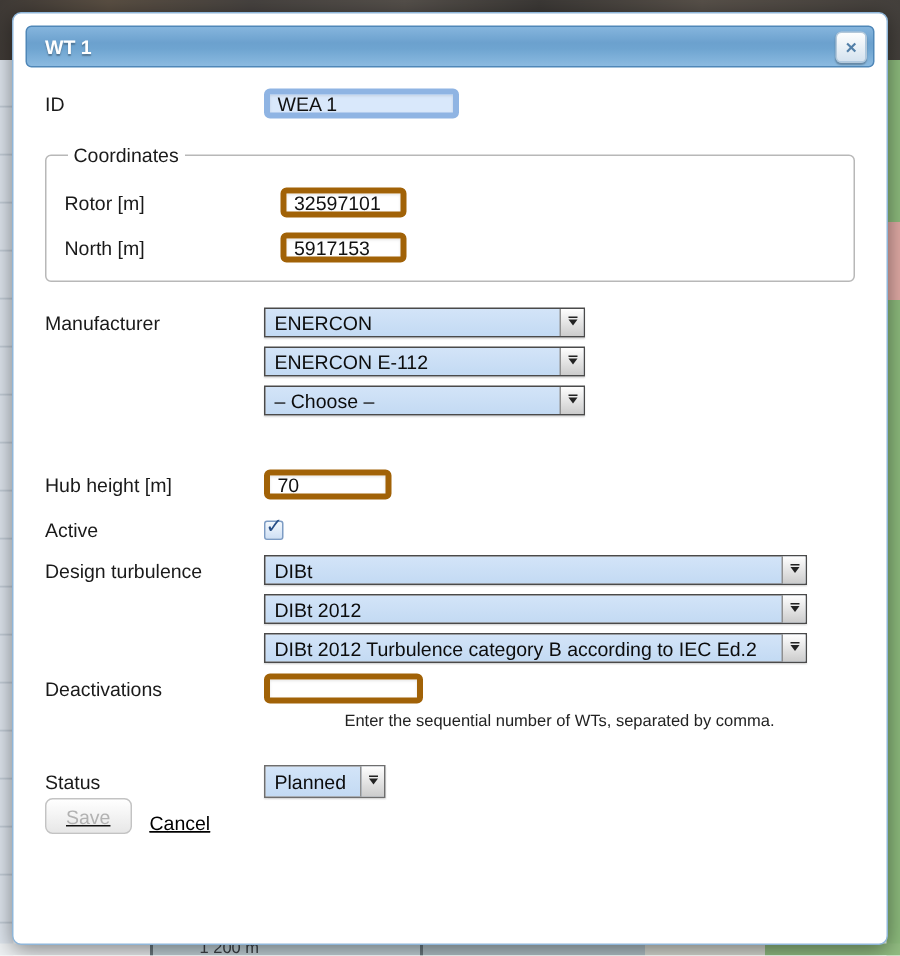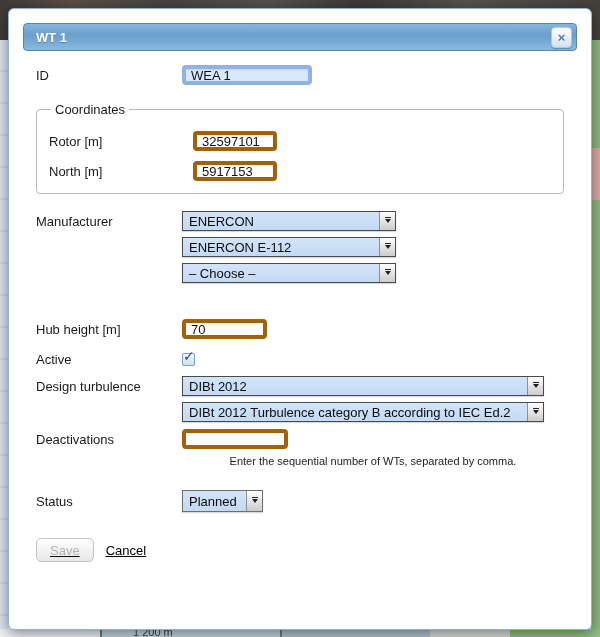--- a/index.html
+++ b/index.html
@@ -18,21 +18,21 @@
   .bg-bottom > div { height:100%; }
   .bb1 { width:100px; background:#eef1f3; }
   .bb2 { width:180px; background:#c4d4da; border-left:2px solid #6b7a80; }
   .bb3 { width:150px; background:#b2c2c8; border-left:2px solid #6b7a80; }
   .bb4 { width:80px; background:#d8dbd3; }
   .bb5 { flex:1; background:#92bd82; }
   .bg-scale-label { position:absolute; left:133px; top:626px; font-size:11px; color:#3c4246; }
 
   
   .modal { position:absolute; left:8px; top:8px; width:584px; height:622px;
-    background:#fff; border:1px solid #8fb6d9; border-radius:6px; padding:14px;
+    background:#fff; border:1px solid #8fb6d9; border-radius:6px; padding:8px;
     box-shadow:0 3px 14px rgba(0,0,0,0.45); }
   .modal-header { position:relative; height:28px; border:1px solid #4f87b8; border-radius:4px;
     background:linear-gradient(180deg,#85b5dd 0%,#6ca1ce 40%,#6ea4d0 55%,#8bbae0 100%);
     display:flex; align-items:center; }
   .modal-title { color:#fff; font-weight:bold; font-size:13px; padding-left:12px;
     text-shadow:0 1px 1px rgba(0,0,0,0.3); }
   .close-btn { position:absolute; right:4px; top:3px; width:21px; height:21px;
     border:1px solid #b3c8da; border-radius:4px;
     background:linear-gradient(180deg,#fdfefe 0%,#d4e2ef 100%);
     display:flex; align-items:center; justify-content:center;
@@ -83,21 +83,21 @@
   
   .chk { position:relative; width:13px; height:13px; border:1px solid #7d9cc4; border-radius:2px;
     background:linear-gradient(180deg,#f3f8fd 0%,#cfe0f4 100%); cursor:pointer; }
   .chk .tick { position:absolute; left:0px; top:-6px; font-size:14px; font-weight:bold; color:#274f87;
     display:none; }
   .chk.checked .tick { display:block; }
 
   .hint { margin-top:6px; margin-left:146px; font-size:11px; color:#222;text-align:center; }
 
   
-  .footer { margin-top:26px; display:flex; align-items:center;text-decoration:underline; }
+  .footer { display:flex; align-items:flex-end;text-decoration:underline; }
   .save-btn { height:24px; padding:0 13px; border:1px solid #c3c3c3; border-radius:5px;
     background:linear-gradient(180deg,#ffffff 0%,#e7e7e7 100%); color:#b2b2b2; font-size:13px;
     font-family:inherit; }
   .cancel-link { margin-left:12px; color:#000; text-decoration:underline; font-size:13px; cursor:pointer; }
 
   .mt17 { margin-top:17px; } .mt36 { margin-top:36px; } .mt12 { margin-top:12px; }
   .mt13 { margin-top:13px; } .mt9 { margin-top:9px; } .mt7 { margin-top:7px; } .mt23 { margin-top:23px; }
 </style>
 </head>
 <body>
@@ -174,20 +174,26 @@
       <span class="lbl">Active</span>
       <span class="chk checked" id="active-checkbox">
         <span class="tick">✓</span>
       </span>
     </div>
 
     <div class="row lbl-top mt9">
       <span class="lbl">Design turbulence</span>
       <div class="stack">
         <div class="sel sel-w362">
+          <span class="sel-text">DIBt</span>
+          <span class="sel-btn">
+              <span class="caret caret-bar"></span>
+            </span>
+        </div>
+        <div class="sel sel-w362">
           <span class="sel-text">DIBt 2012</span>
           <span class="sel-btn">
               <span class="caret caret-bar"></span>
             </span>
         </div>
         <div class="sel sel-w362">
           <span class="sel-text">DIBt 2012 Turbulence category B according to IEC Ed.2</span>
           <span class="sel-btn">
               <span class="caret caret-bar"></span>
             </span>

